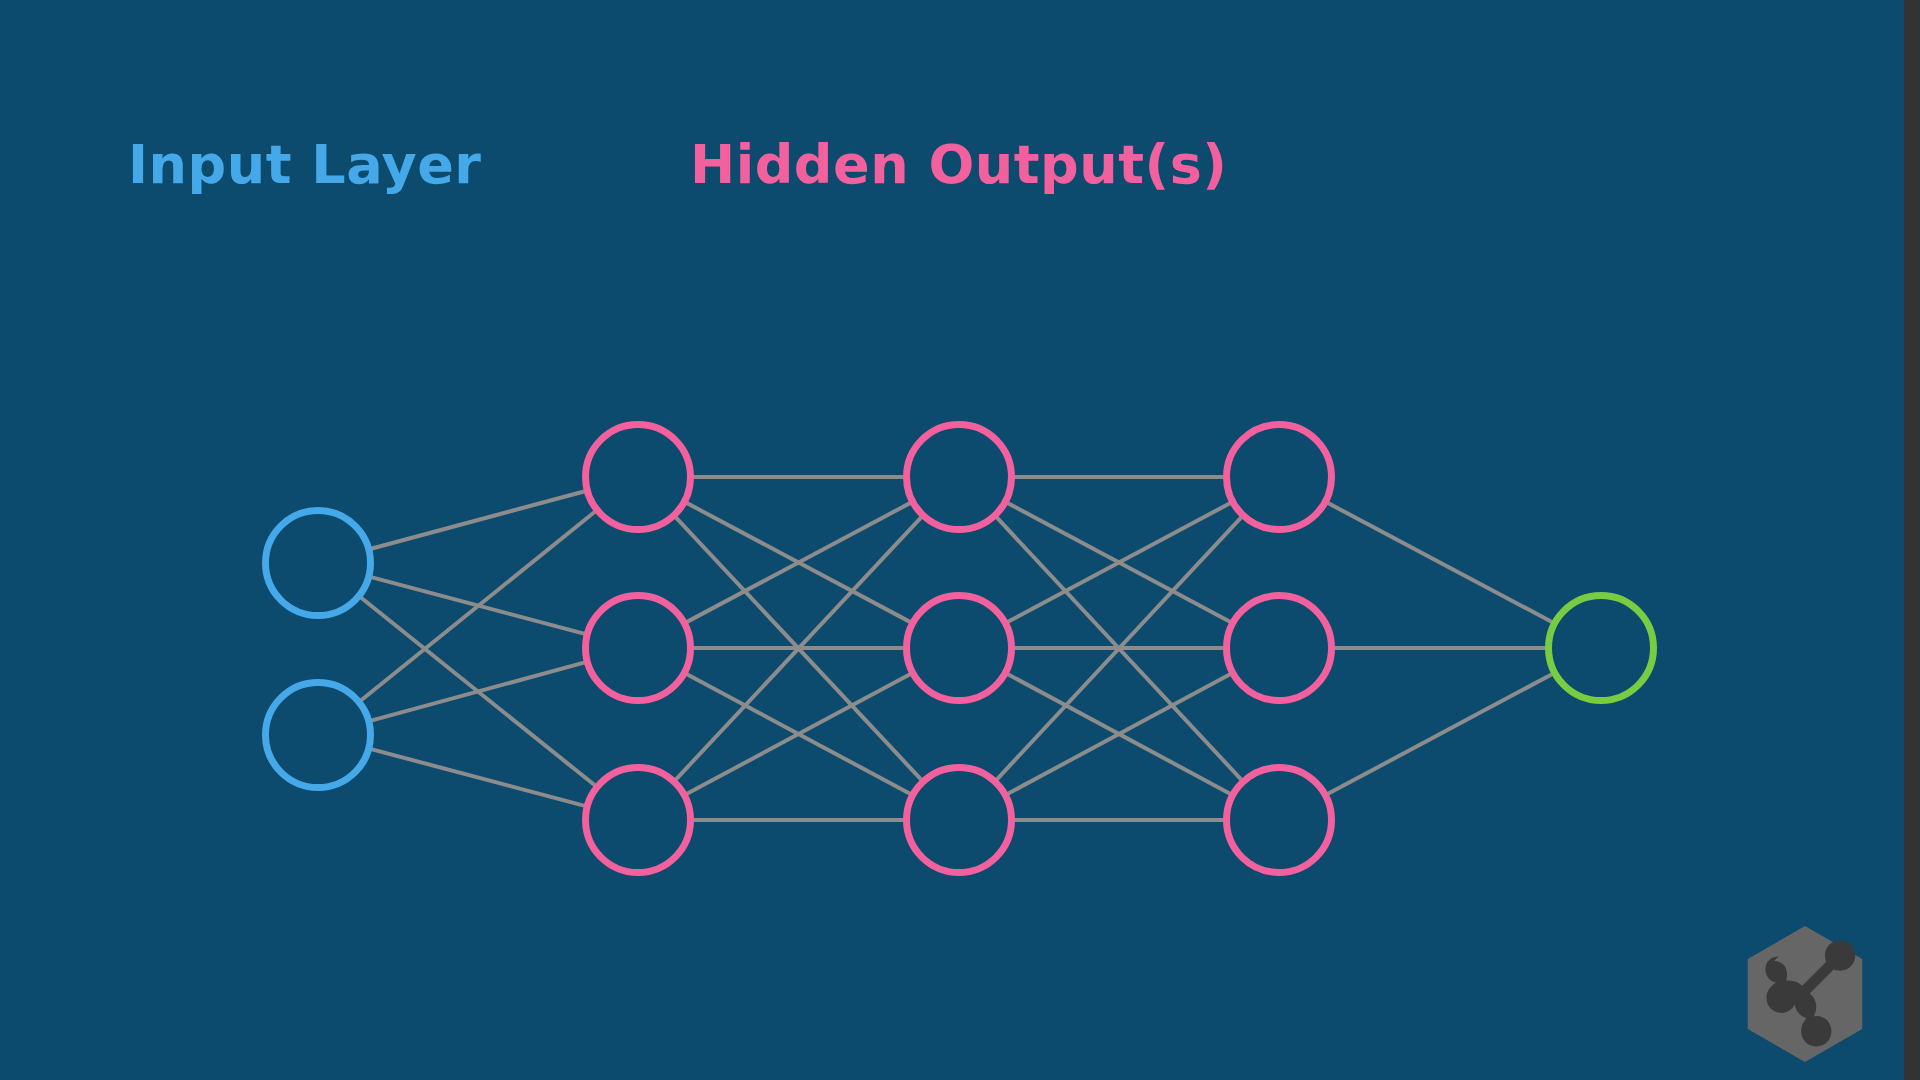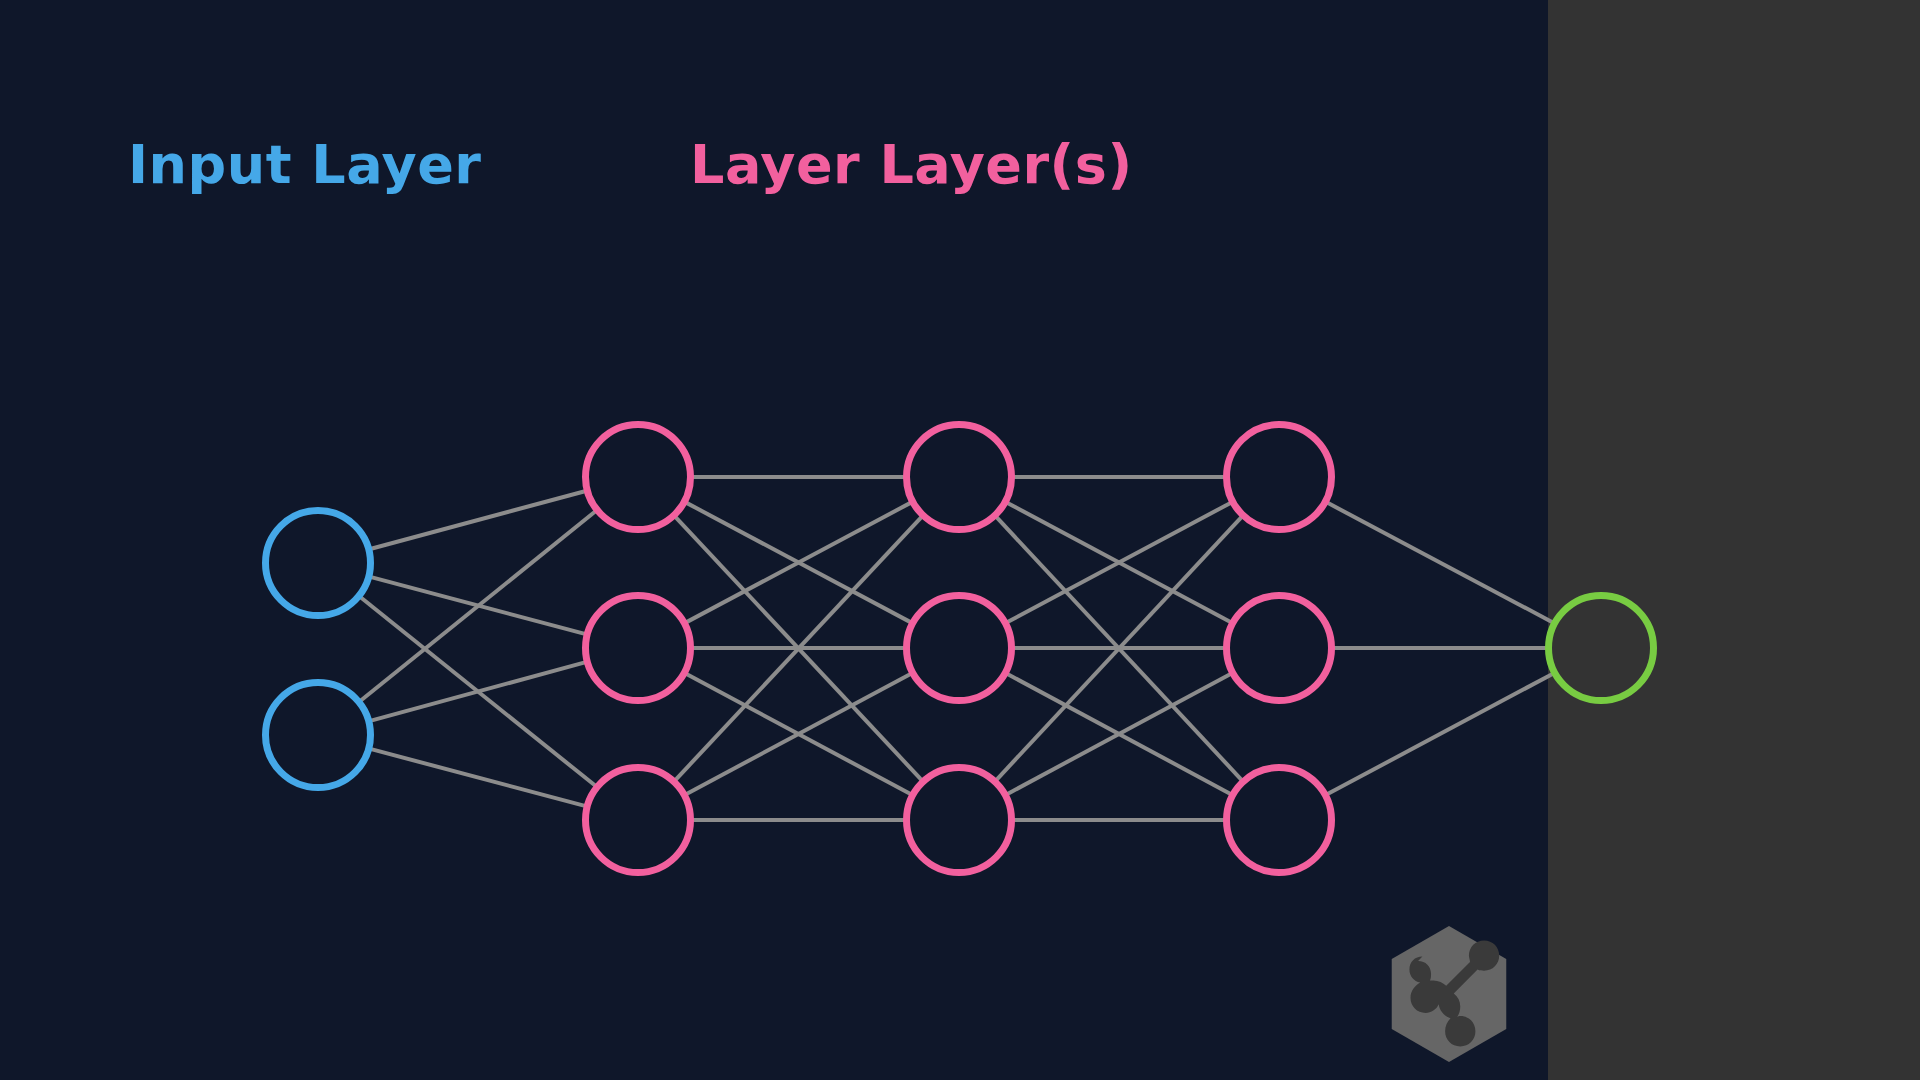--- a/index.html
+++ b/index.html
@@ -10,23 +10,23 @@
   body {
     width: 1920px;
     height: 1080px;
     overflow: hidden;
     font-family: "DejaVu Sans", sans-serif;
     position: relative;
   }
   #canvas {
     position: absolute;
     top: 0; left: 0;
-    width: 1548px;
+    width: 1904px;
     height: 1080px;
-    background: #0f172a;
+    background: #0c4a6e;
   }
   .layer-label {
     position: absolute;
     font-family: "DejaVu Sans", sans-serif;
     font-weight: bold;
     font-size: 54px;
     letter-spacing: 0.5px;
     white-space: nowrap;
     line-height: 1;
     user-select: none;
@@ -103,21 +103,21 @@
         <circle cx="959" cy="820" r="52.5" fill="none" stroke="#F2609E" stroke-width="7"></circle>
         <circle cx="1279" cy="477" r="52.5" fill="none" stroke="#F2609E" stroke-width="7"></circle>
         <circle cx="1279" cy="648" r="52.5" fill="none" stroke="#F2609E" stroke-width="7"></circle>
         <circle cx="1279" cy="820" r="52.5" fill="none" stroke="#F2609E" stroke-width="7"></circle>
         <circle cx="1601" cy="648" r="52.5" fill="none" stroke="#78CC42" stroke-width="7"></circle>
       </g>
   </svg>
 
   <div class="layer-label" id="label-input">Input Layer</div>
 
-  <div class="layer-label" id="label-hidden">Layer Layer(s)</div>
+  <div class="layer-label" id="label-hidden">Hidden Output(s)</div>
 
 
   <svg id="watermark" viewBox="0 0 120 132">
     <path d="M60 2 L114 33 L114 99 L60 130 L6 99 L6 33 Z" fill="#666666"></path>
     <path d="M46 38 c-7 0 -12 5 -12 12 c0 6 4 11 10 12 c-5 3 -9 8 -9 14 c0 8 6 14 14 14 c5 0 10 -3 12 -8 c1 6 5 11 11 13 c-3 3 -5 7 -5 12 c0 8 6 14 14 14 c8 0 14 -6 14 -14 c0 -8 -6 -14 -14 -14 c-1 0 -2 0 -3 1 c2 -3 3 -6 3 -10 c0 -5 -2 -9 -6 -12 l22 -22 c2 1 4 1 6 1 c8 0 14 -6 14 -14 c0 -8 -6 -14 -14 -14 c-8 0 -14 6 -14 14 c0 2 1 4 1 6 l-22 22 c-3 -3 -7 -5 -12 -5 c-1 0 -2 0 -3 0 c1 -2 1 -4 1 -6 c0 -7 -5 -12 -12 -12 z" fill="#3A3A3A" transform="translate(-12,-8) scale(1.02)"></path>
   </svg>
 
 </div>
 
 </body></html>

